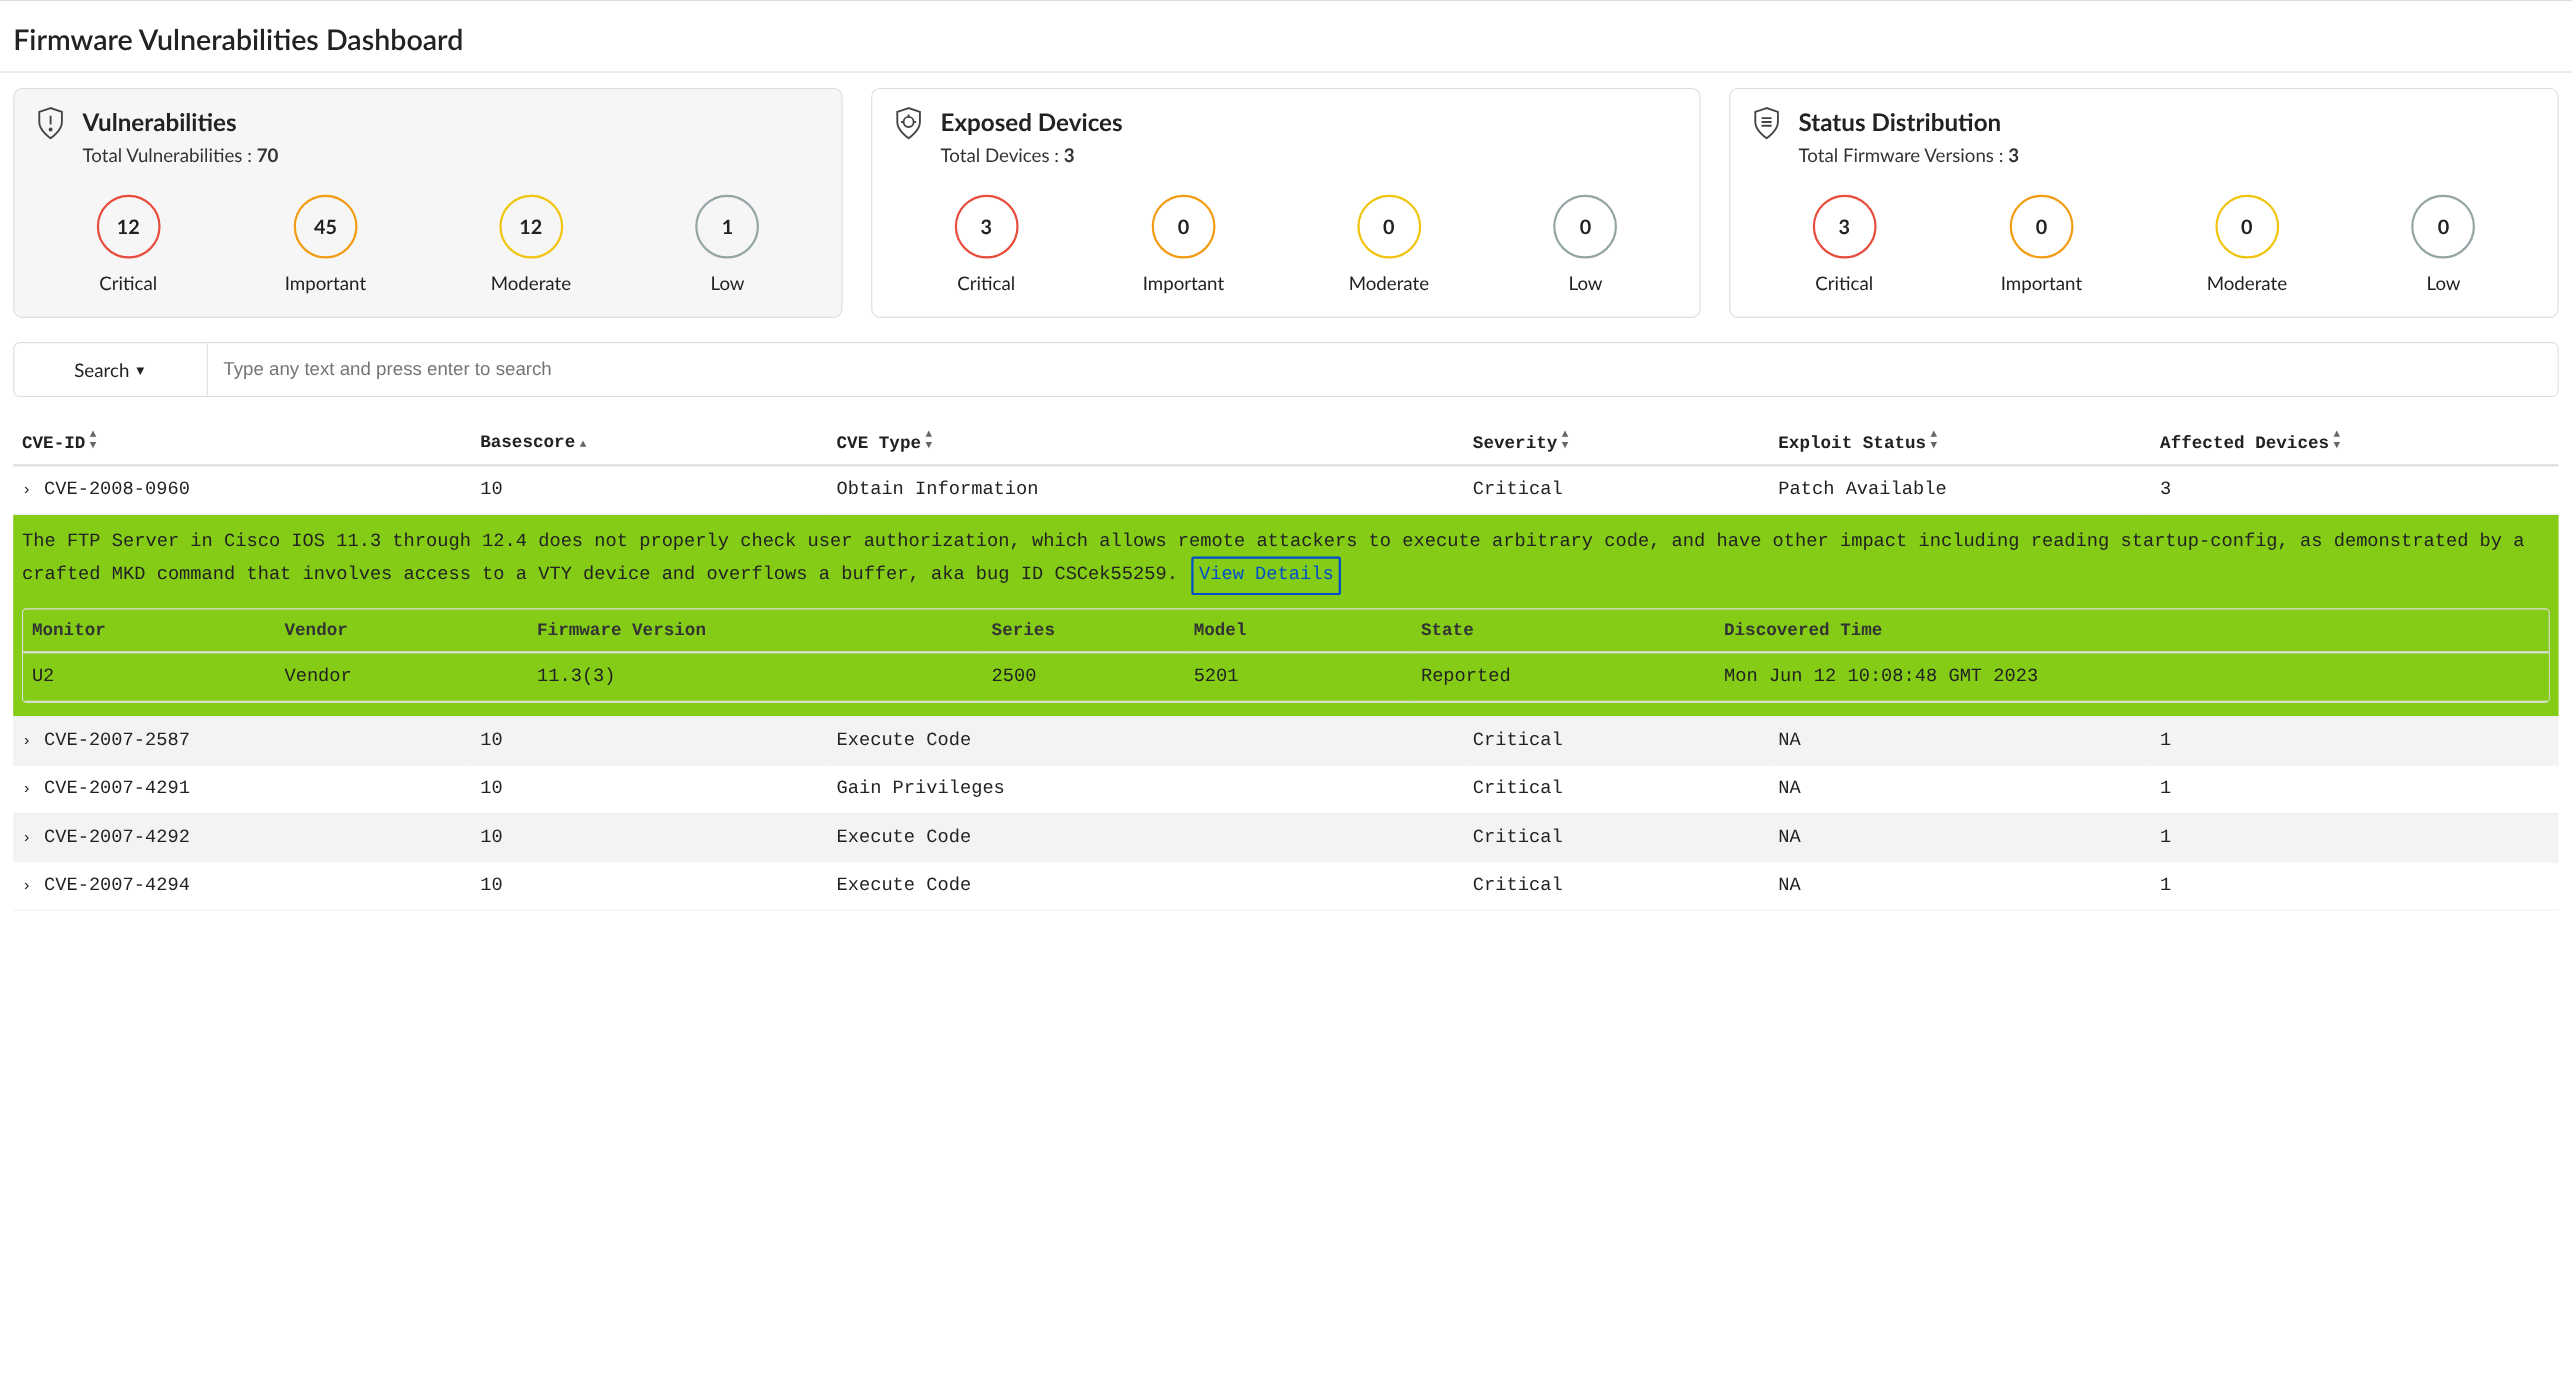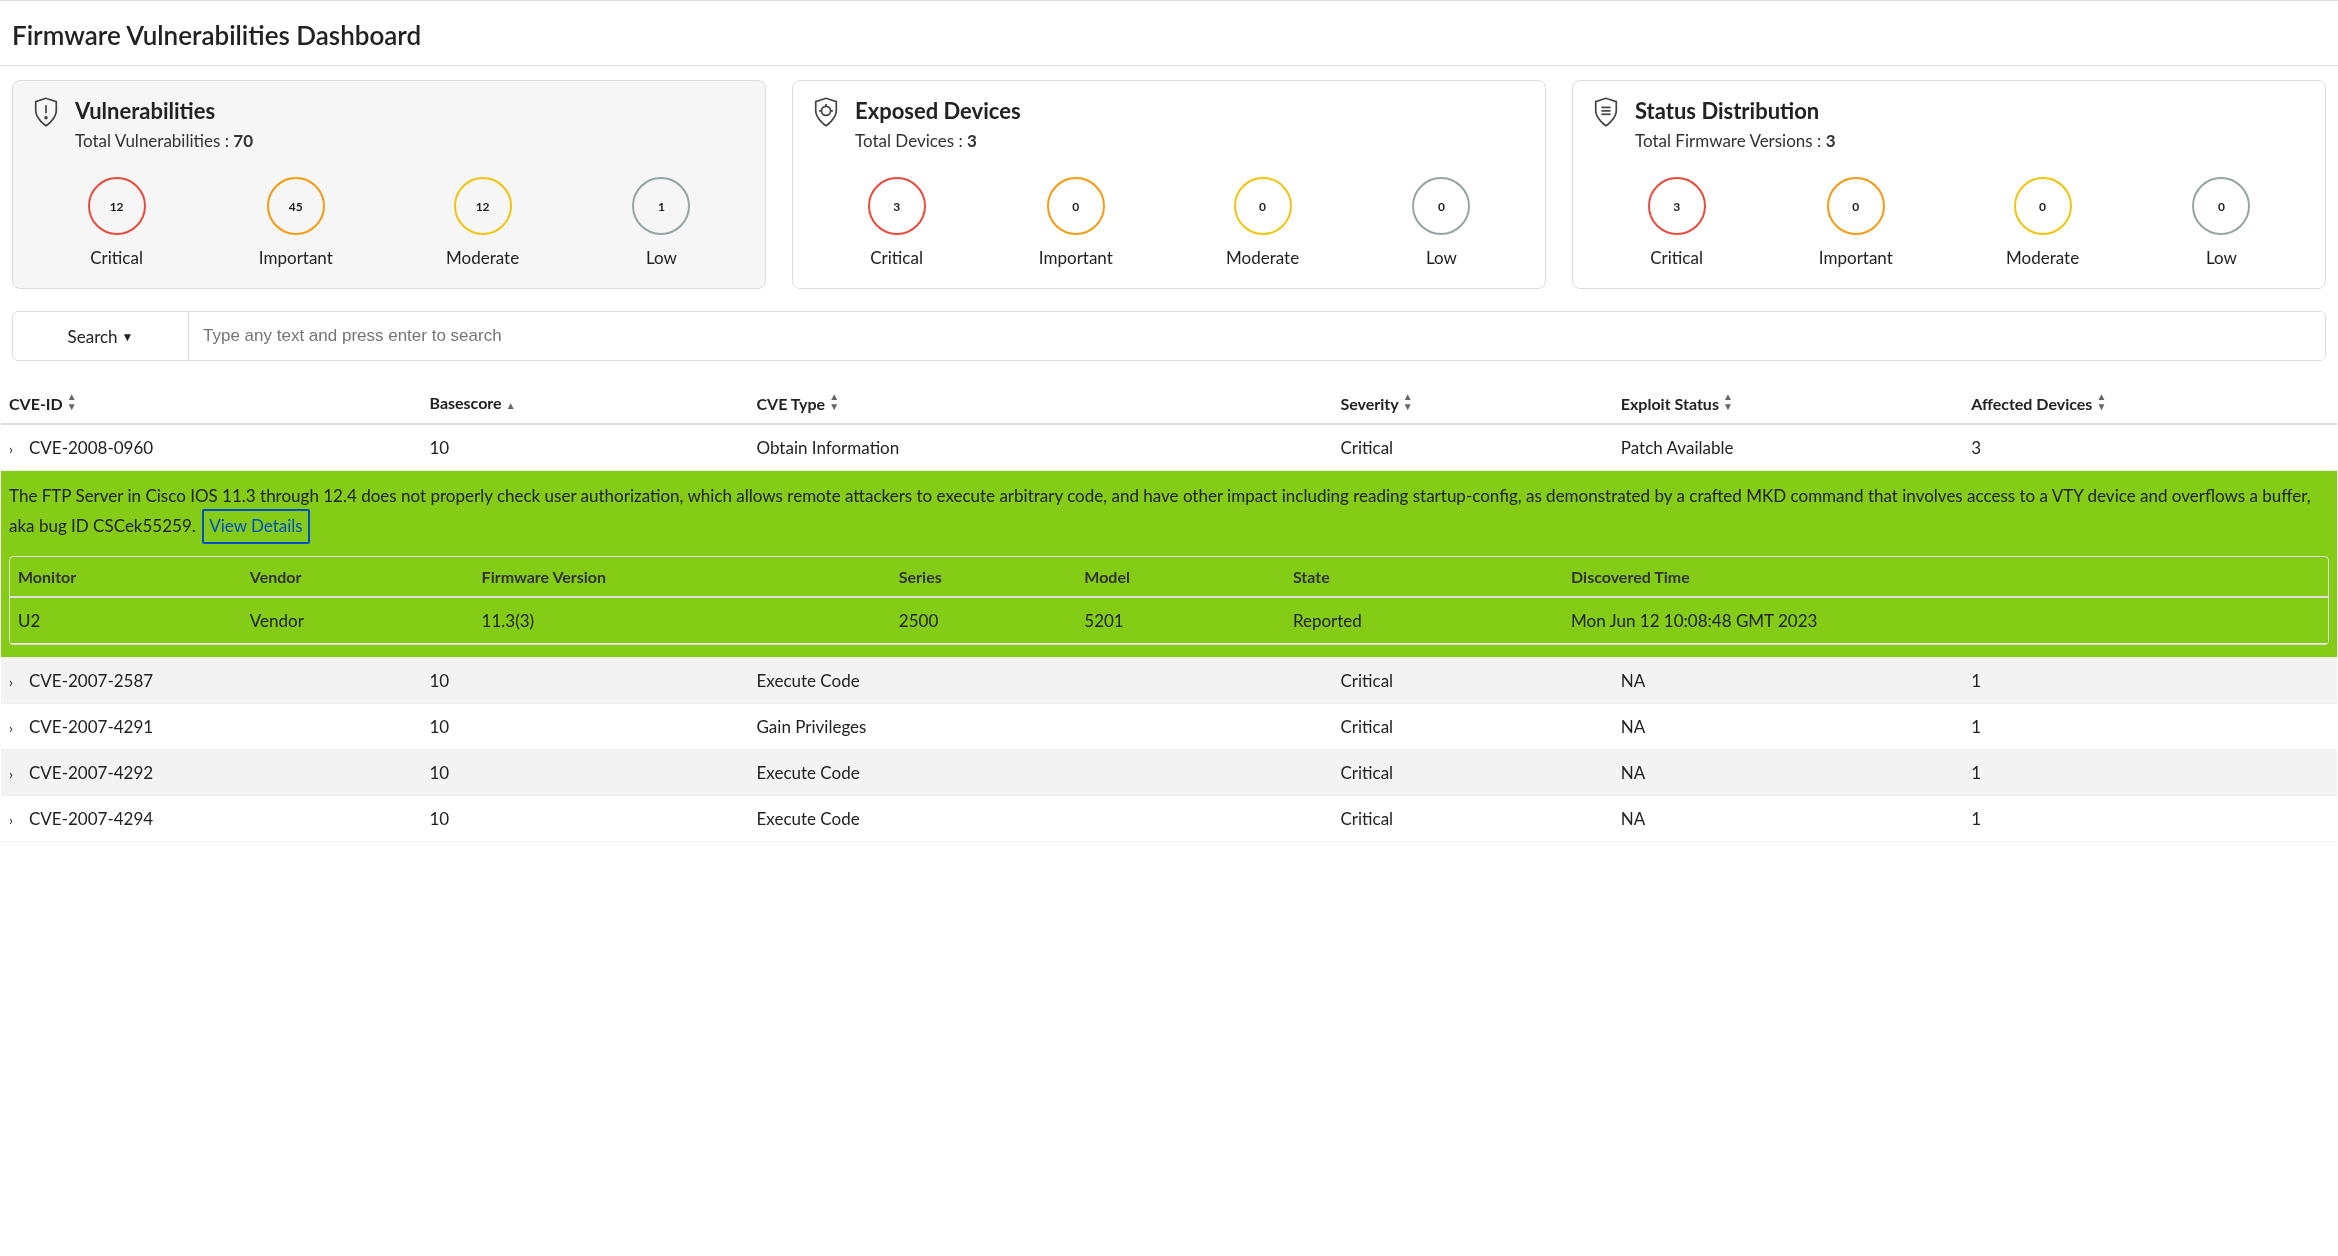--- a/index.html
+++ b/index.html
@@ -73,21 +73,21 @@
 .circle {
   width: 58px;
   height: 58px;
   border-radius: 50%;
   border: 2px solid;
   display: flex;
   align-items: center;
   justify-content: center;
   margin: 0 auto;
   font-weight: 700;
-  font-size: 12px;
+  font-size: 18px;
 }
 .circle.crit { border-color: #e74c3c; }
 .circle.imp  { border-color: #f39c12; }
 .circle.mod  { border-color: #f1c40f; }
 .circle.low  { border-color: #95a5a6; }
 .stat-label {
   margin-top: 12px;
   font-size: 17px;
   color: #222;
 }
@@ -116,21 +116,22 @@
 }
 .search-input {
   flex: 1;
   height: 100%;
   border: none;
   outline: none;
   font-size: 17px;
   padding: 0 14px;
 }
 .table-wrap {
-  margin: 20px 1px 0;
+  margin: 20px 12px 0;
+  font-family: Liberation Mono, monospace;
 }
 table.main {
   width: 100%;
   border-collapse: collapse;
 }
 table.main thead th {
   text-align: left;
   font-weight: 700;
   font-size: 16px;
   padding: 10px 8px;

